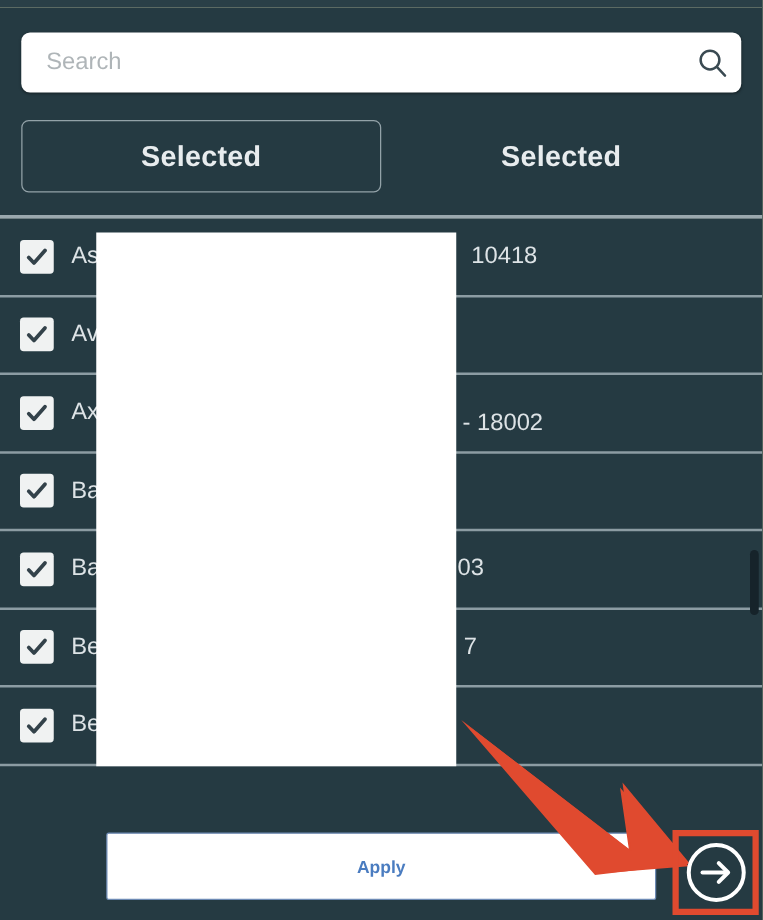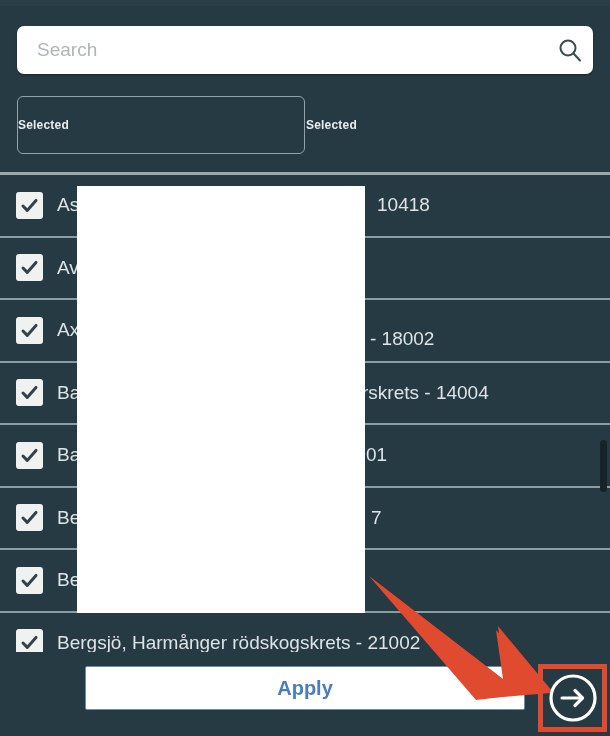--- a/index.html
+++ b/index.html
@@ -81,22 +81,22 @@
     left: 17px;
     width: 576px;
     height: 58px;
     display: flex;
   }
 
   .tab {
     flex: 1 1 50%;
     display: flex;
     align-items: center;
-    justify-content: flex-start;
-    font-size: 12px;
+    justify-content: center;
+    font-size: 23px;
     font-weight: bold;
     color: #E8ECEE;
     border-radius: 6px;
     letter-spacing: 0.2px;
     background: transparent;
     border: 1px solid transparent;
   }
   .tab.active {
     border: 1px solid #93A2A8;
   }
@@ -178,26 +178,26 @@
     height: 84px;
     background: #253A42;
     z-index: 20;
   }
 
   .apply-btn {
     position: absolute;
     left: 85px;
     top: 14px;
     width: 440px;
-    height: 44px;
+    height: 54px;
     background: #FFFFFF;
     border: 1px solid #6E8BB5;
     border-radius: 2px;
     color: #4A7CC0;
-    font-size: 20px;
+    font-size: 14px;
     font-weight: bold;
     display: flex;
     align-items: center;
     justify-content: center;
     cursor: pointer;
     font-family: "Liberation Sans", sans-serif;
   }
 
   
   .fwd-btn {
@@ -299,31 +299,30 @@
       <span class="row-label" style="position:absolute;left:370px;margin-top:17px;">- 18002</span>
     </div>
 
     <div class="row">
       <span class="cb">
         <svg width="19" height="19" viewBox="0 0 19 19">
             <path d="M3 10 L7.2 14.4 L16 4.4" fill="none" stroke="#33424A" stroke-width="3" stroke-linecap="round" stroke-linejoin="round"></path>
           </svg>
       </span>
       <span class="row-label">Ba</span>
-      <span class="row-label" style="position:absolute;left:362px;">rskrets - 14004</span>
     </div>
 
     <div class="row">
       <span class="cb">
         <svg width="19" height="19" viewBox="0 0 19 19">
             <path d="M3 10 L7.2 14.4 L16 4.4" fill="none" stroke="#33424A" stroke-width="3" stroke-linecap="round" stroke-linejoin="round"></path>
           </svg>
       </span>
       <span class="row-label">Ba</span>
-      <span class="row-label" style="position:absolute;left:366px;">01</span>
+      <span class="row-label" style="position:absolute;left:366px;">03</span>
     </div>
 
     <div class="row">
       <span class="cb">
         <svg width="19" height="19" viewBox="0 0 19 19">
             <path d="M3 10 L7.2 14.4 L16 4.4" fill="none" stroke="#33424A" stroke-width="3" stroke-linecap="round" stroke-linejoin="round"></path>
           </svg>
       </span>
       <span class="row-label">Be</span>
       <span class="row-label" style="position:absolute;left:371px;">7</span>
@@ -332,28 +331,20 @@
     <div class="row">
       <span class="cb">
         <svg width="19" height="19" viewBox="0 0 19 19">
             <path d="M3 10 L7.2 14.4 L16 4.4" fill="none" stroke="#33424A" stroke-width="3" stroke-linecap="round" stroke-linejoin="round"></path>
           </svg>
       </span>
       <span class="row-label">Be</span>
       <span class="row-label" style="position:absolute;left:377px;"></span>
     </div>
 
-    <div class="row">
-      <span class="cb">
-        <svg width="19" height="19" viewBox="0 0 19 19">
-            <path d="M3 10 L7.2 14.4 L16 4.4" fill="none" stroke="#33424A" stroke-width="3" stroke-linecap="round" stroke-linejoin="round"></path>
-          </svg>
-      </span>
-      <span class="row-label">Bergsjö, Harmånger rödskogskrets - 21002</span>
-    </div>
 
     <div class="scroll-thumb"></div>
   </div>
 
   <div class="occluder"></div>
 
   <div class="footer">
     <div class="apply-btn">
       <span>Apply</span>
     </div>

